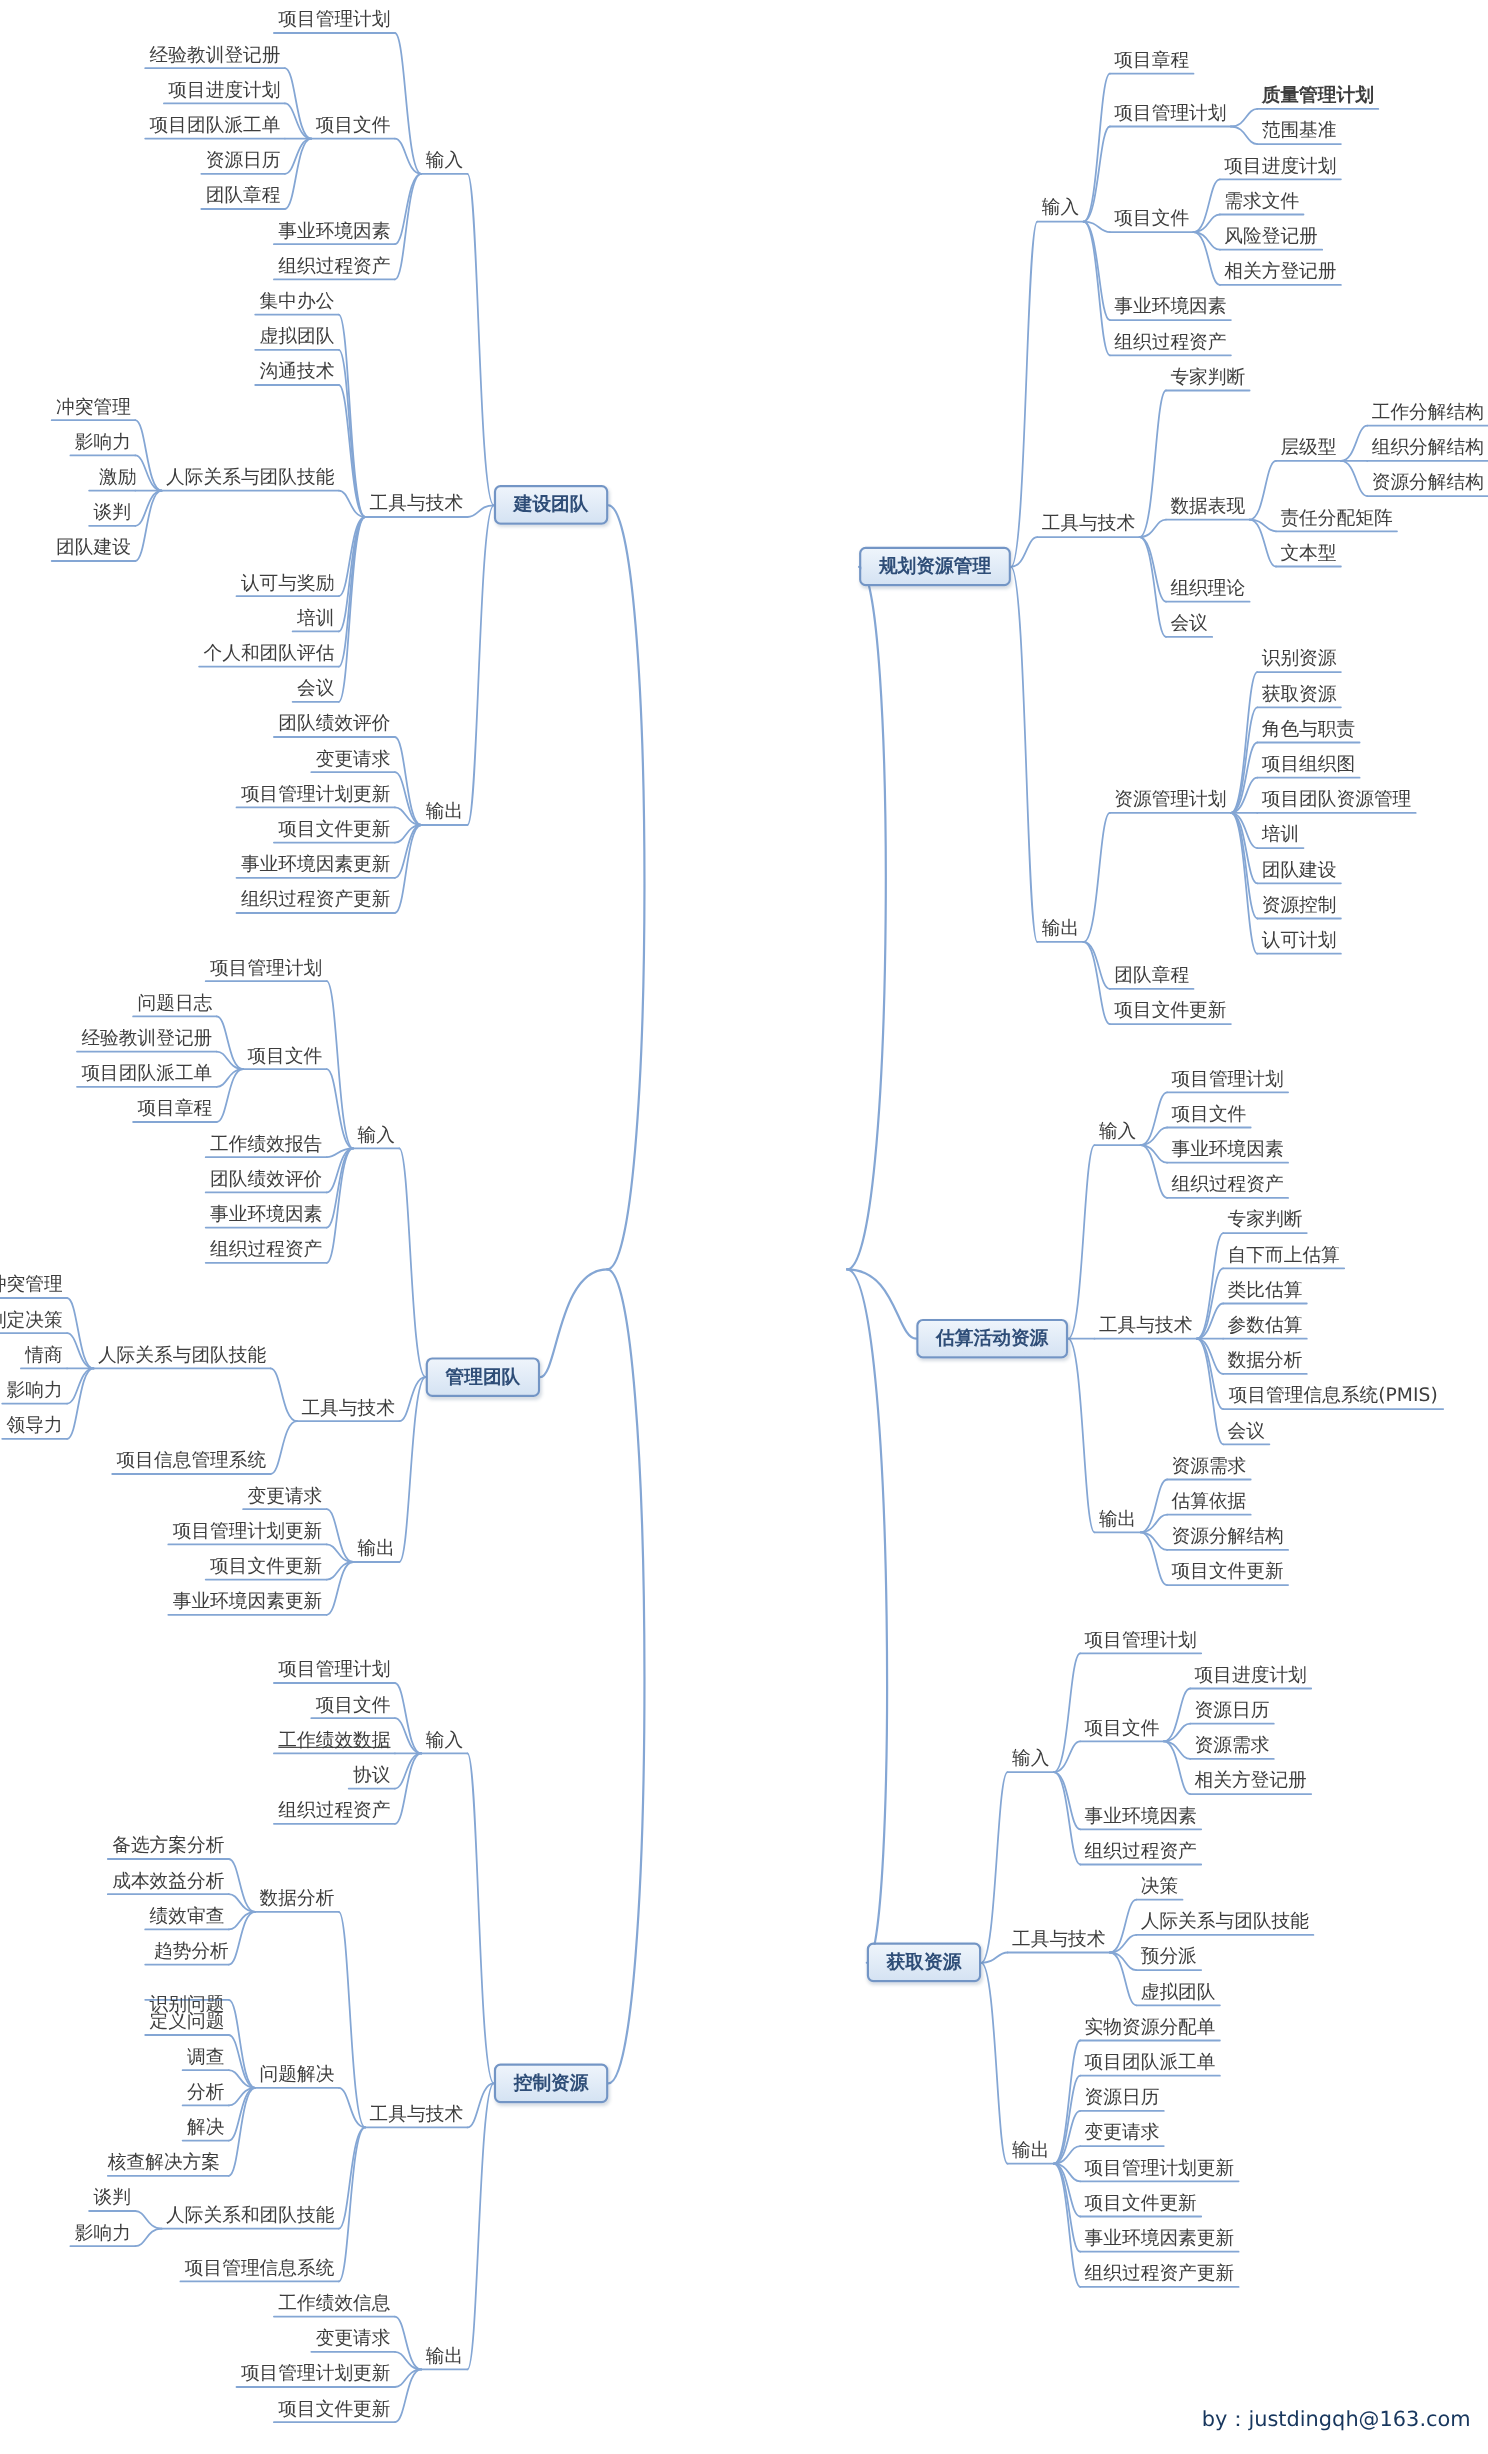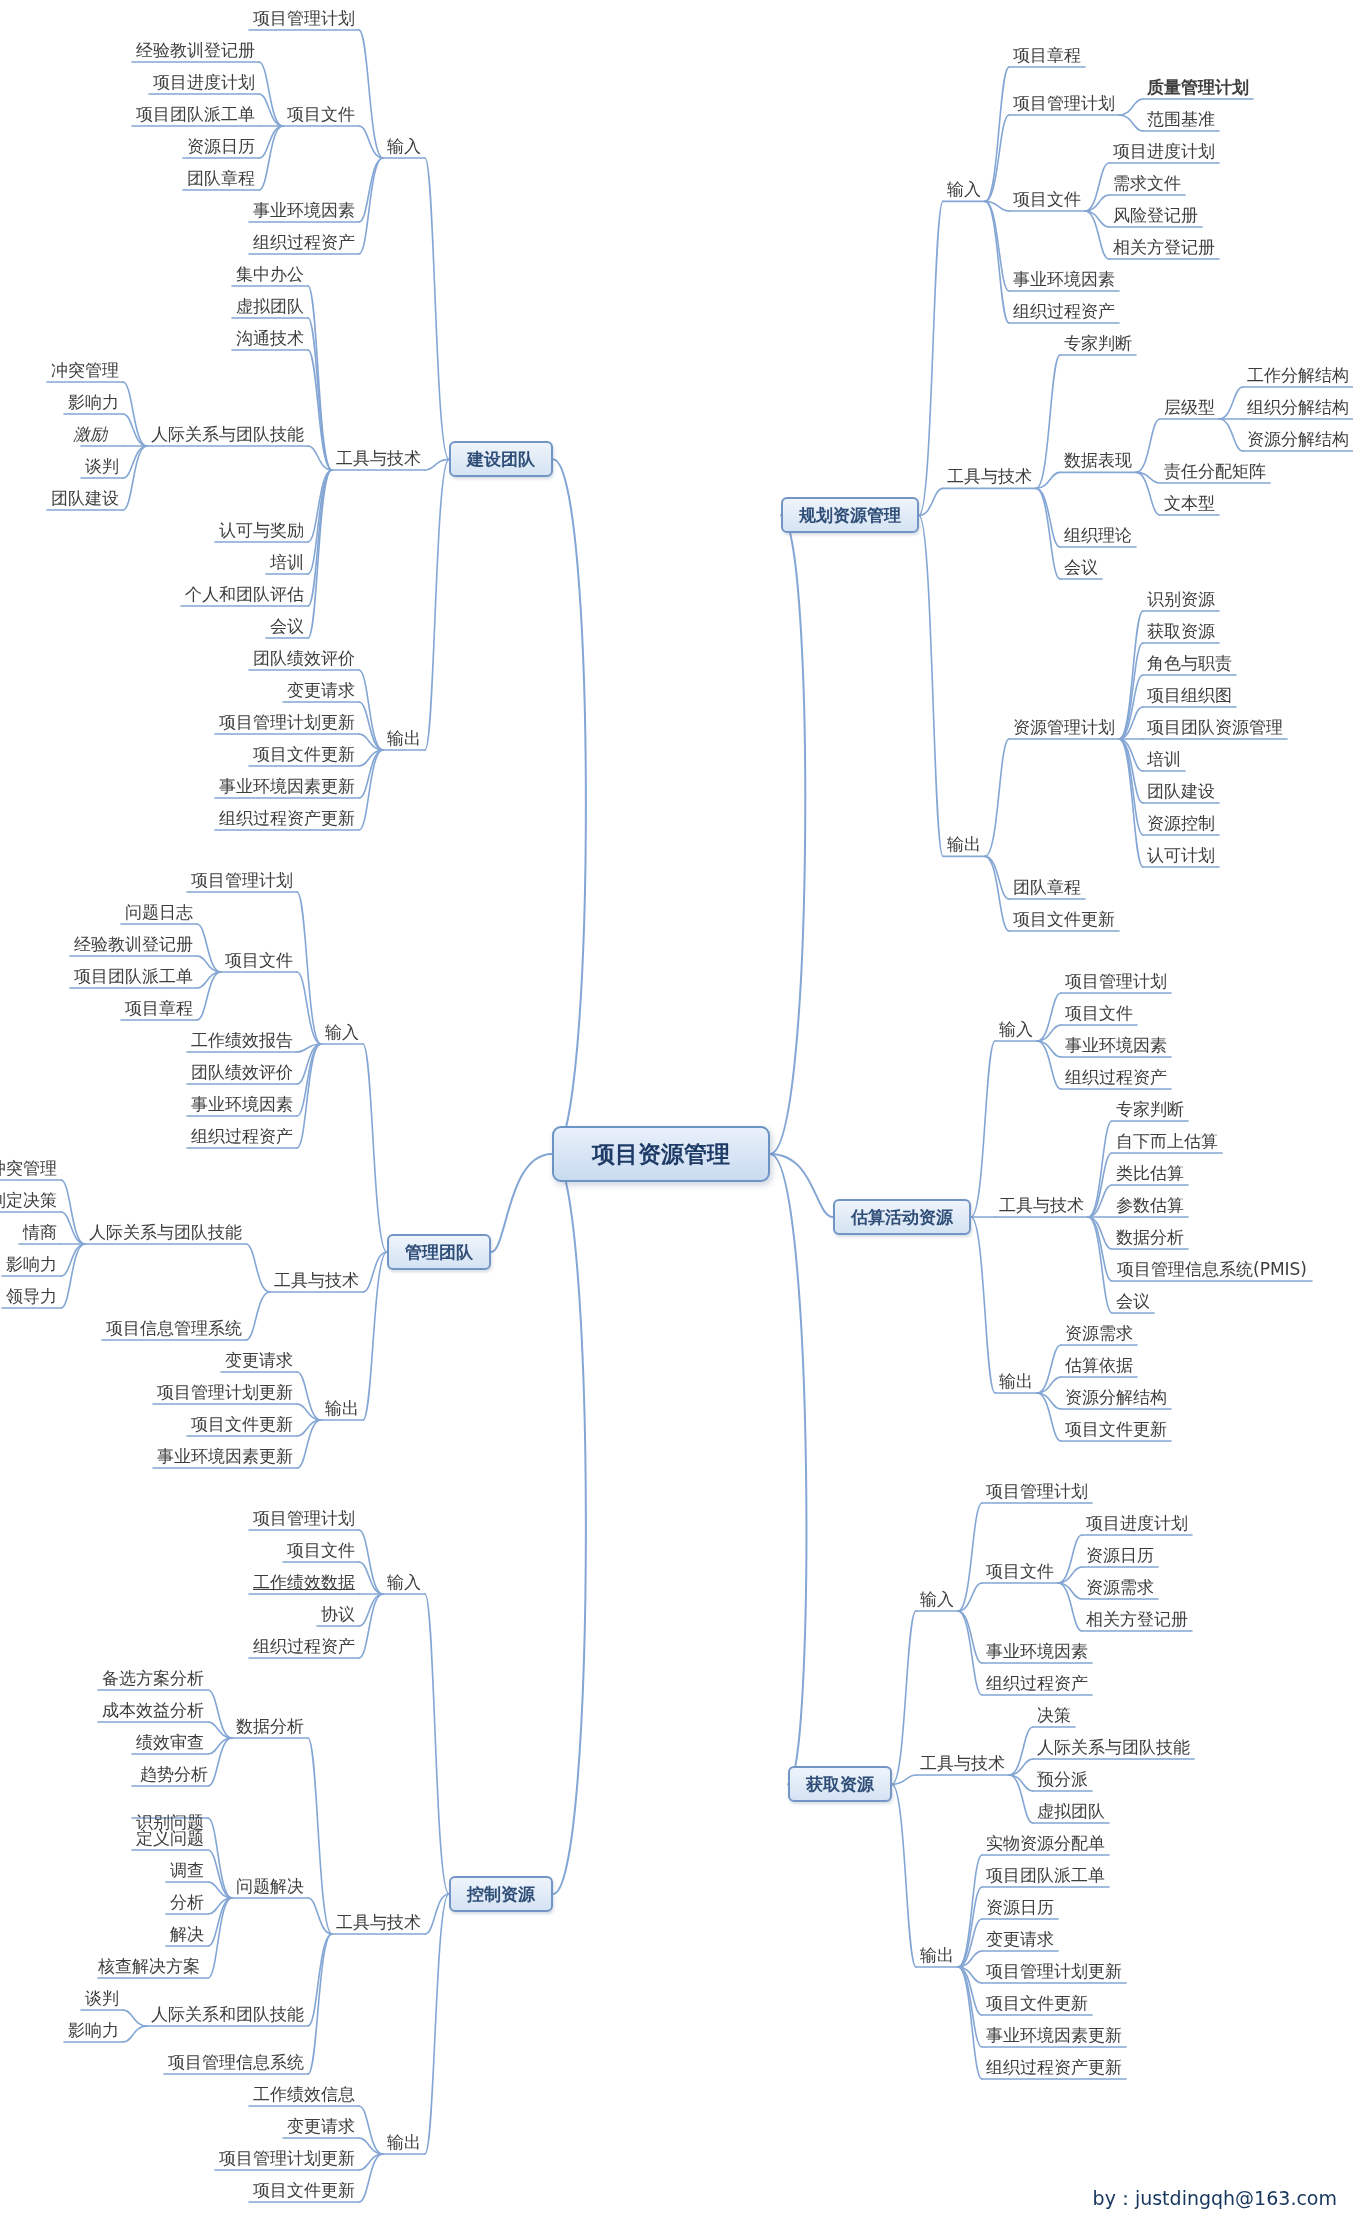--- a/index.html
+++ b/index.html
@@ -365,21 +365,21 @@
       <div class="node" style="left: 183px; top: 167px; width: 76px;">团队章程</div>
       <div class="node" style="left: 249px; top: 199px; width: 110px;">事业环境因素</div>
       <div class="node" style="left: 249px; top: 231px; width: 110px;">组织过程资产</div>
       <div class="node" style="left: 332px; top: 447px; width: 93px;">工具与技术</div>
       <div class="node" style="left: 232px; top: 263px; width: 76px;">集中办公</div>
       <div class="node" style="left: 232px; top: 295px; width: 76px;">虚拟团队</div>
       <div class="node" style="left: 232px; top: 327px; width: 76px;">沟通技术</div>
       <div class="node" style="left: 147px; top: 423px; width: 161px;">人际关系与团队技能</div>
       <div class="node" style="left: 47px; top: 359px; width: 76px;">冲突管理</div>
       <div class="node" style="left: 64px; top: 391px; width: 59px;">影响力</div>
-      <div class="node" style="left: 69px; top: 423px; width: 42px; font-style: italic;">激励</div>
+      <div class="node" style="left: 86px; top: 423px; width: 42px;">激励</div>
       <div class="node" style="left: 81px; top: 455px; width: 42px;">谈判</div>
       <div class="node" style="left: 47px; top: 487px; width: 76px;">团队建设</div>
       <div class="node" style="left: 215px; top: 519px; width: 93px;">认可与奖励</div>
       <div class="node" style="left: 266px; top: 551px; width: 42px;">培训</div>
       <div class="node" style="left: 181px; top: 583px; width: 127px;">个人和团队评估</div>
       <div class="node" style="left: 266px; top: 615px; width: 42px;">会议</div>
       <div class="node" style="left: 383px; top: 727px; width: 42px;">输出</div>
       <div class="node" style="left: 249px; top: 647px; width: 110px;">团队绩效评价</div>
       <div class="node" style="left: 283px; top: 679px; width: 76px;">变更请求</div>
       <div class="node" style="left: 215px; top: 711px; width: 144px;">项目管理计划更新</div>
@@ -514,15 +514,14 @@
       <div class="node" style="left: 916px; top: 1944px; width: 42px;">输出</div>
       <div class="node" style="left: 982px; top: 1832px; width: 127px;">实物资源分配单</div>
       <div class="node" style="left: 982px; top: 1864px; width: 127px;">项目团队派工单</div>
       <div class="node" style="left: 982px; top: 1896px; width: 76px;">资源日历</div>
       <div class="node" style="left: 982px; top: 1928px; width: 76px;">变更请求</div>
       <div class="node" style="left: 982px; top: 1960px; width: 144px;">项目管理计划更新</div>
       <div class="node" style="left: 982px; top: 1992px; width: 110px;">项目文件更新</div>
       <div class="node" style="left: 982px; top: 2024px; width: 144px;">事业环境因素更新</div>
       <div class="node" style="left: 982px; top: 2056px; width: 144px;">组织过程资产更新</div>
     </div>
-  <div class="center-topic">项目资源管理</div>
   <div class="footer">by：justdingqh@163.com</div>
 </div>
 
 </body></html>

